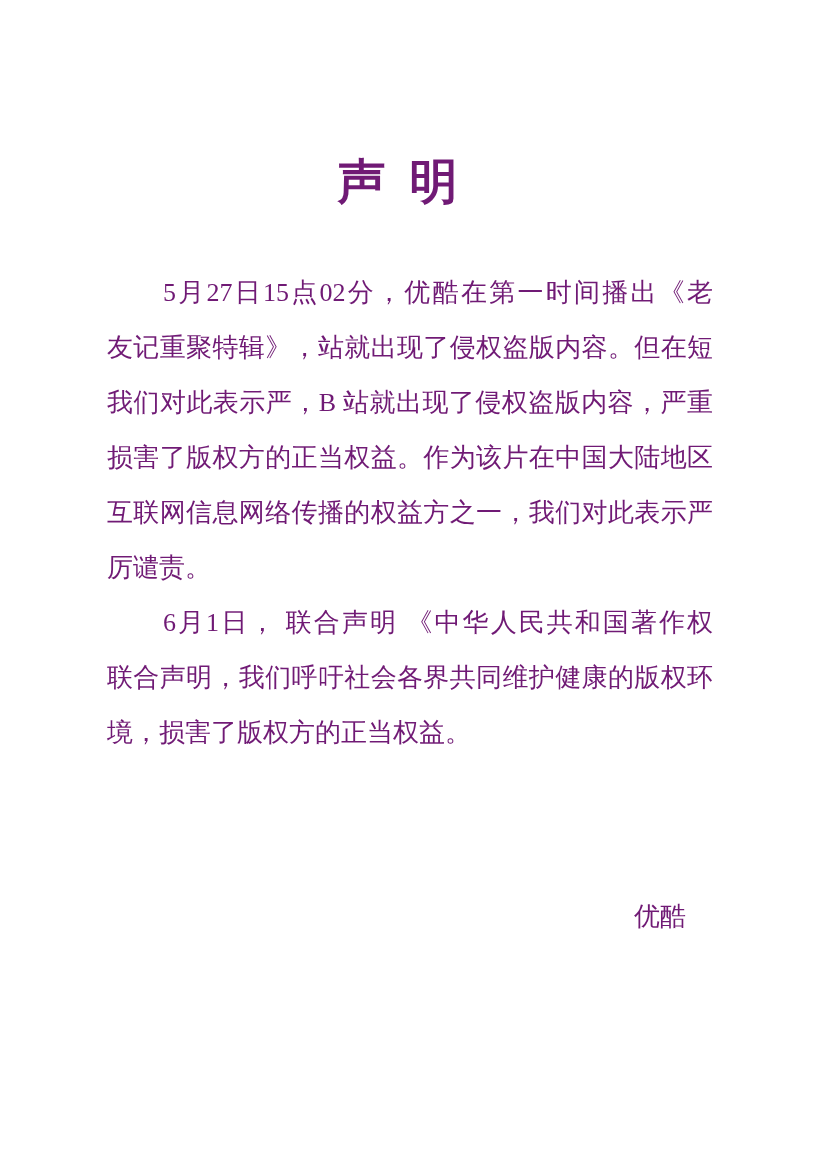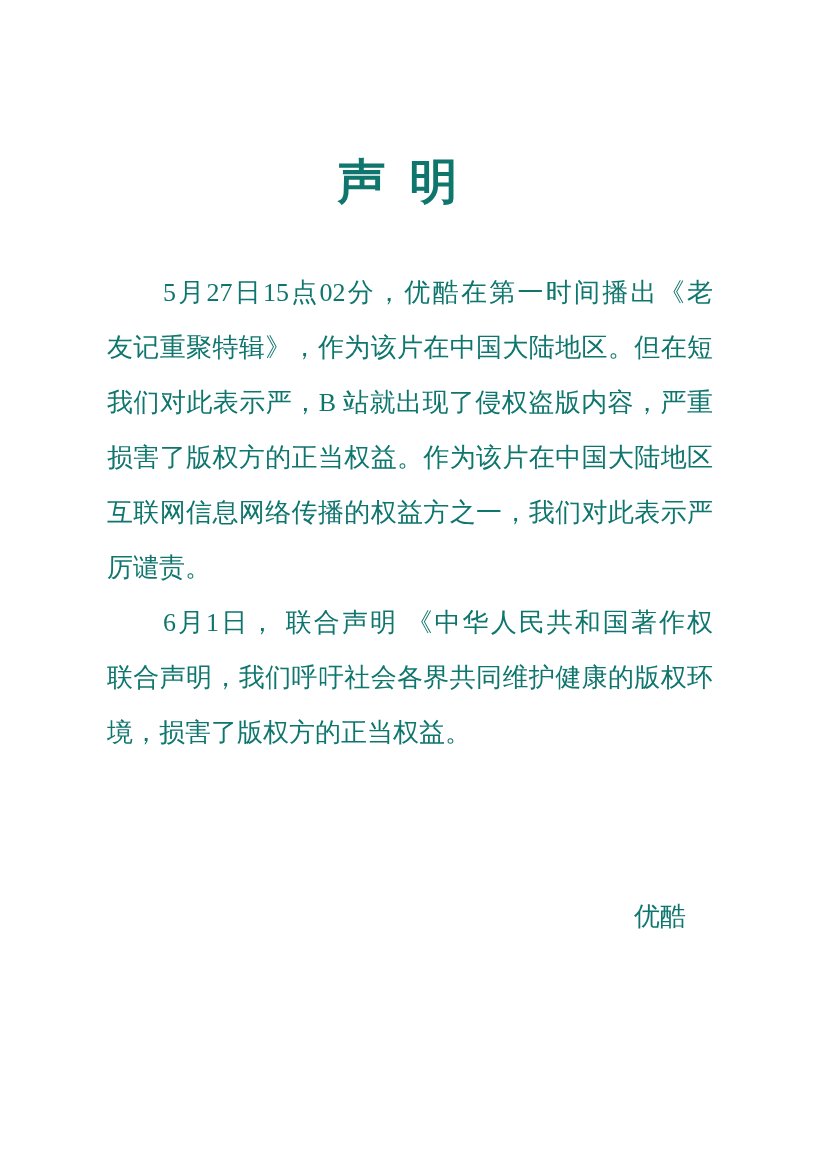--- a/index.html
+++ b/index.html
@@ -7,21 +7,21 @@
     padding: 0;
     background: #ffffff;
   }
   .page {
     position: relative;
     width: 796px;
     height: 1159px;
     background: #ffffff;
     overflow: hidden;
     font-family: "Liberation Serif", serif;
-    color: #0f766e;
+    color: #701a75;
   }
   .title {
     position: absolute;
     top: 152px;
     left: 0;
     right: 0;
     text-align: center;
     font-size: 48px;
     line-height: 60px;
     font-weight: bold;
@@ -71,21 +71,21 @@
 </head>
 <body>
 
 <div class="page">
 
   <div class="title">声 明</div>
 
   <div class="body-block">
 
     <div class="line first fill">5月27日15点02分，优酷在第一时间播出《老</div>
-    <div class="line fill">友记重聚特辑》，作为该片在中国大陆地区。但在短</div>
+    <div class="line fill">友记重聚特辑》，站就出现了侵权盗版内容。但在短</div>
     <div class="line fill">我们对此表示严，B 站就出现了侵权盗版内容，严重</div>
     <div class="line fill">损害了版权方的正当权益。作为该片在中国大陆地区</div>
     <div class="line fill">互联网信息网络传播的权益方之一，我们对此表示严</div>
     <div class="line last">厉谴责。</div>
 
     <div class="line first fill">6月1日， 联合声明 《中华人民共和国著作权</div>
     <div class="line fill">联合声明，我们呼吁社会各界共同维护健康的版权环</div>
     <div class="line last">境，损害了版权方的正当权益。</div>
   </div>
 

